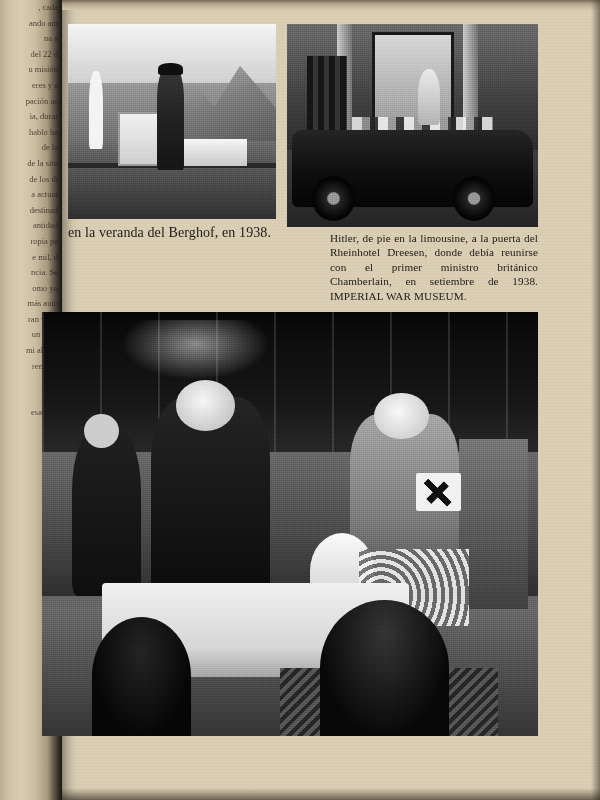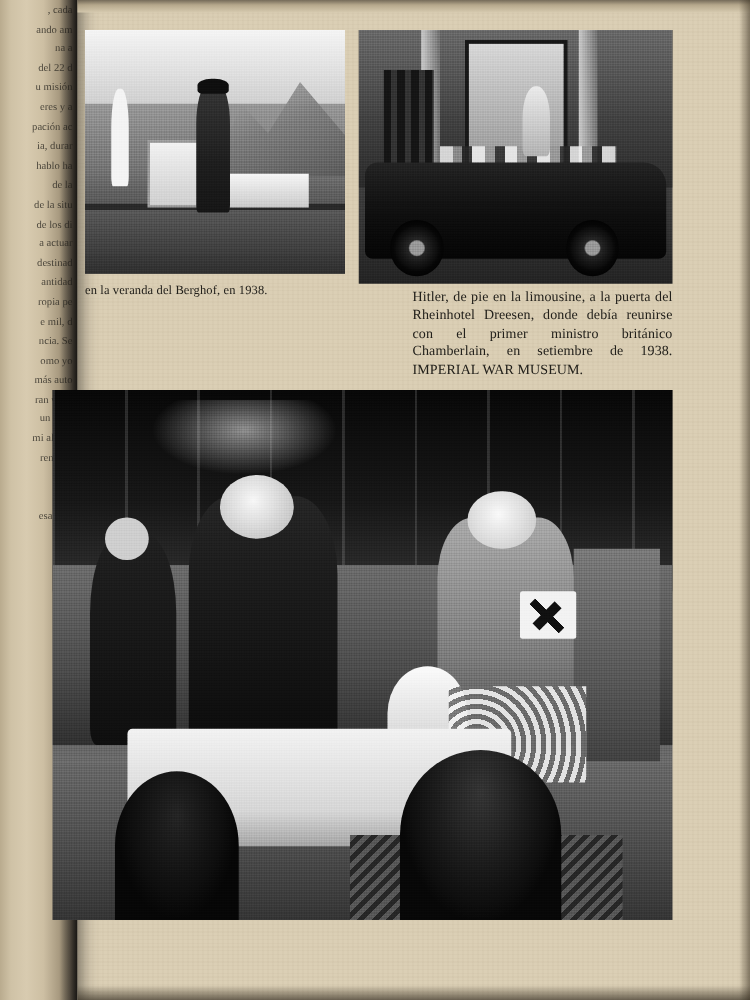--- a/index.html
+++ b/index.html
@@ -311,21 +311,21 @@
 
   
   .caption {
     position: absolute;
     color: #22201b;
     font-family: "Liberation Serif", serif;
     letter-spacing: .1px;
   }
   #caption-berghof {
     left: 68px; top: 226px; width: 212px;
-    font-size: 10px; line-height: 14px;
+    font-size: 14px; line-height: 14px;
   }
   #caption-limousine {
     left: 330px; top: 231px; width: 208px;
     font-size: 11.2px; line-height: 14.4px;
     text-align: justify;
   }
   #caption-munich {
     left: 44px; top: 740px; width: 496px;
     font-size: 11.5px; line-height: 14.4px;
   }

